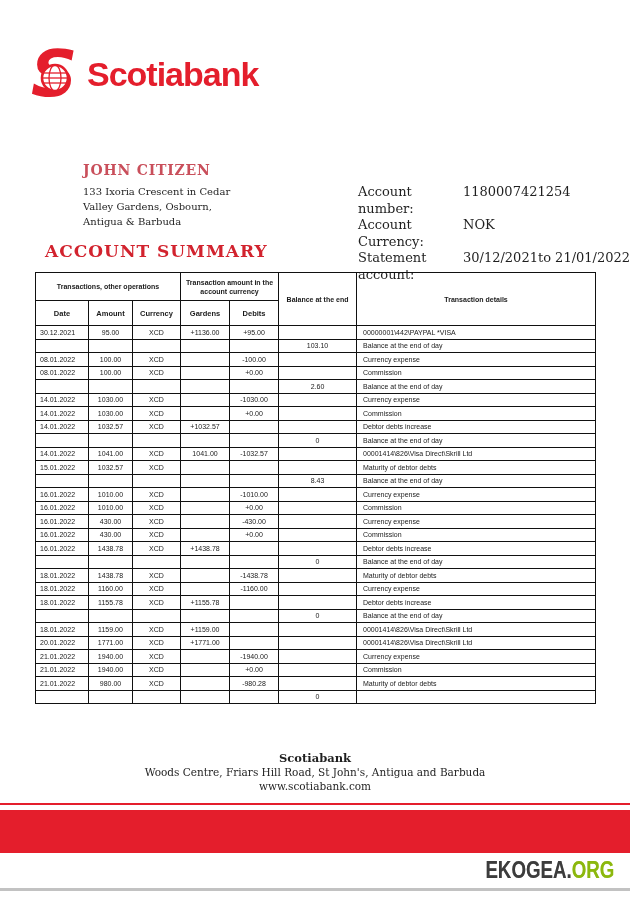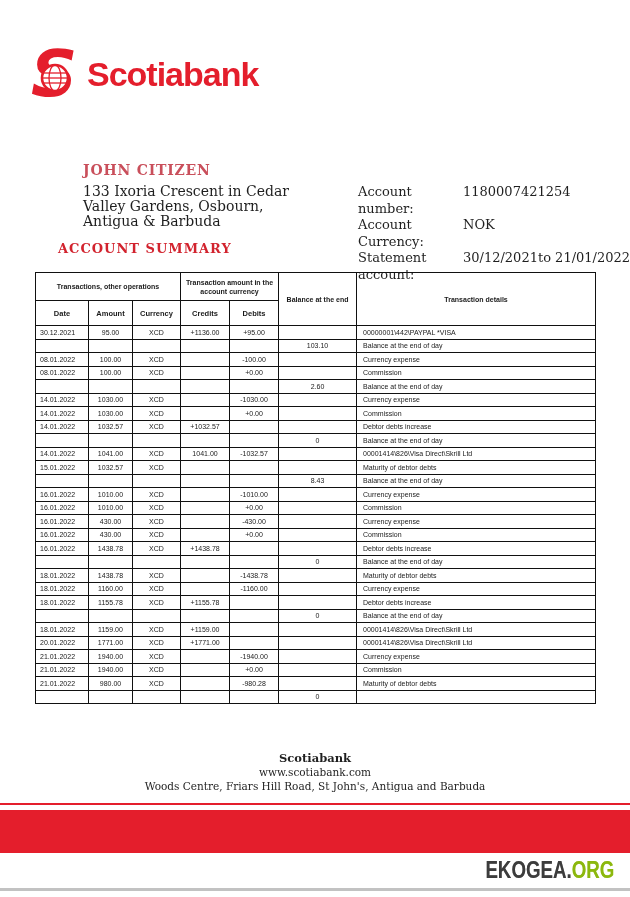--- a/index.html
+++ b/index.html
@@ -22,32 +22,32 @@
        font-family:"DejaVu Sans",sans-serif;font-weight:bold;font-style:italic;
        font-size:64px;line-height:64px;color:var(--brand-red);}
   .logo .globe{position:absolute;left:9px;top:15px;width:30px;height:30px;}
   .wordmark{position:absolute;left:87px;top:55px;font-size:34px;font-weight:bold;
        letter-spacing:-1px;color:var(--brand-red);}
 
   
   .customer{position:absolute;left:75px;top:162px;font-family:"DejaVu Serif",serif;margin-left:8px;}
   .cust-name{font-size:14px;font-weight:bold;color:var(--name-red);
        letter-spacing:.8px;margin-bottom:6px;}
-  .addr-line{font-size:14px;line-height:15px;color:var(--ink);}
+  .addr-line{font-size:10px;line-height:15px;color:var(--ink);}
 
   
   .acct-info{position:absolute;left:358px;top:184px;font-family:"DejaVu Serif",serif;
        font-size:13px;color:var(--ink);}
   .air{display:flex;line-height:16.5px;}
   .air .l{width:105px;}
   .air .v{white-space:nowrap;}
 
   
-  .summary-title{position:absolute;left:58px;top:241px;font-family:"DejaVu Serif",serif;
-       font-size:13px;font-weight:bold;letter-spacing:1px;color:var(--title-red);}
+  .summary-title{position:absolute;left:45px;top:241px;font-family:"DejaVu Serif",serif;
+       font-size:17px;font-weight:bold;letter-spacing:1px;color:var(--title-red);}
 
   
   table.stmt{position:absolute;left:35px;top:272px;width:560px;
        border-collapse:collapse;table-layout:fixed;color:var(--table-ink);}
   table.stmt th,table.stmt td{border:1px solid #111;overflow:hidden;white-space:nowrap;}
   table.stmt thead th{font-size:7px;font-weight:bold;text-align:center;padding:1px 2px;}
   table.stmt thead tr.grp th{height:28px;}
   table.stmt thead tr.sub th{height:25px;font-size:7.5px;}
   table.stmt thead th.wrap{white-space:normal;line-height:9px;}
   table.stmt tbody td{height:13.5px;font-size:7px;padding:0 2px;text-align:center;}
@@ -126,21 +126,21 @@
       <tr class="grp">
         <th colspan="3" class="wrap">Transactions, other operations</th>
         <th colspan="2" class="wrap">Transaction amount in the account currency</th>
         <th rowspan="2" class="wrap">Balance at the end</th>
         <th rowspan="2">Transaction details</th>
       </tr>
       <tr class="sub">
         <th>Date</th>
         <th>Amount</th>
         <th>Currency</th>
-        <th>Credits</th>
+        <th>Gardens</th>
         <th>Debits</th>
       </tr>
     </thead>
     <tbody>
         <tr>
           <td class="c0">30.12.2021</td>
           <td class="c1">95.00</td>
           <td class="c2">XCD</td>
           <td class="c3">+1136.00</td>
           <td class="c4">+95.00</td>
@@ -388,22 +388,22 @@
           <td class="c3"></td>
           <td class="c4"></td>
           <td class="c5">0</td>
           <td class="c6"></td>
         </tr>
       </tbody>
   </table>
 
   <div class="doc-footer">
     <div class="f-name">Scotiabank</div>
+    <div class="f-line">Woods Centre, Friars Hill Road, St John's, Antigua and Barbuda</div>
     <div class="f-line">www.scotiabank.com</div>
-    <div class="f-line">Woods Centre, Friars Hill Road, St John's, Antigua and Barbuda</div>
   </div>
 
   <div class="red-line"></div>
   <div class="red-stripe"></div>
   <div class="watermark">
     <span>EKOGEA.</span><span class="green">ORG</span>
   </div>
   <div class="gray-line"></div>
 
 </div>

